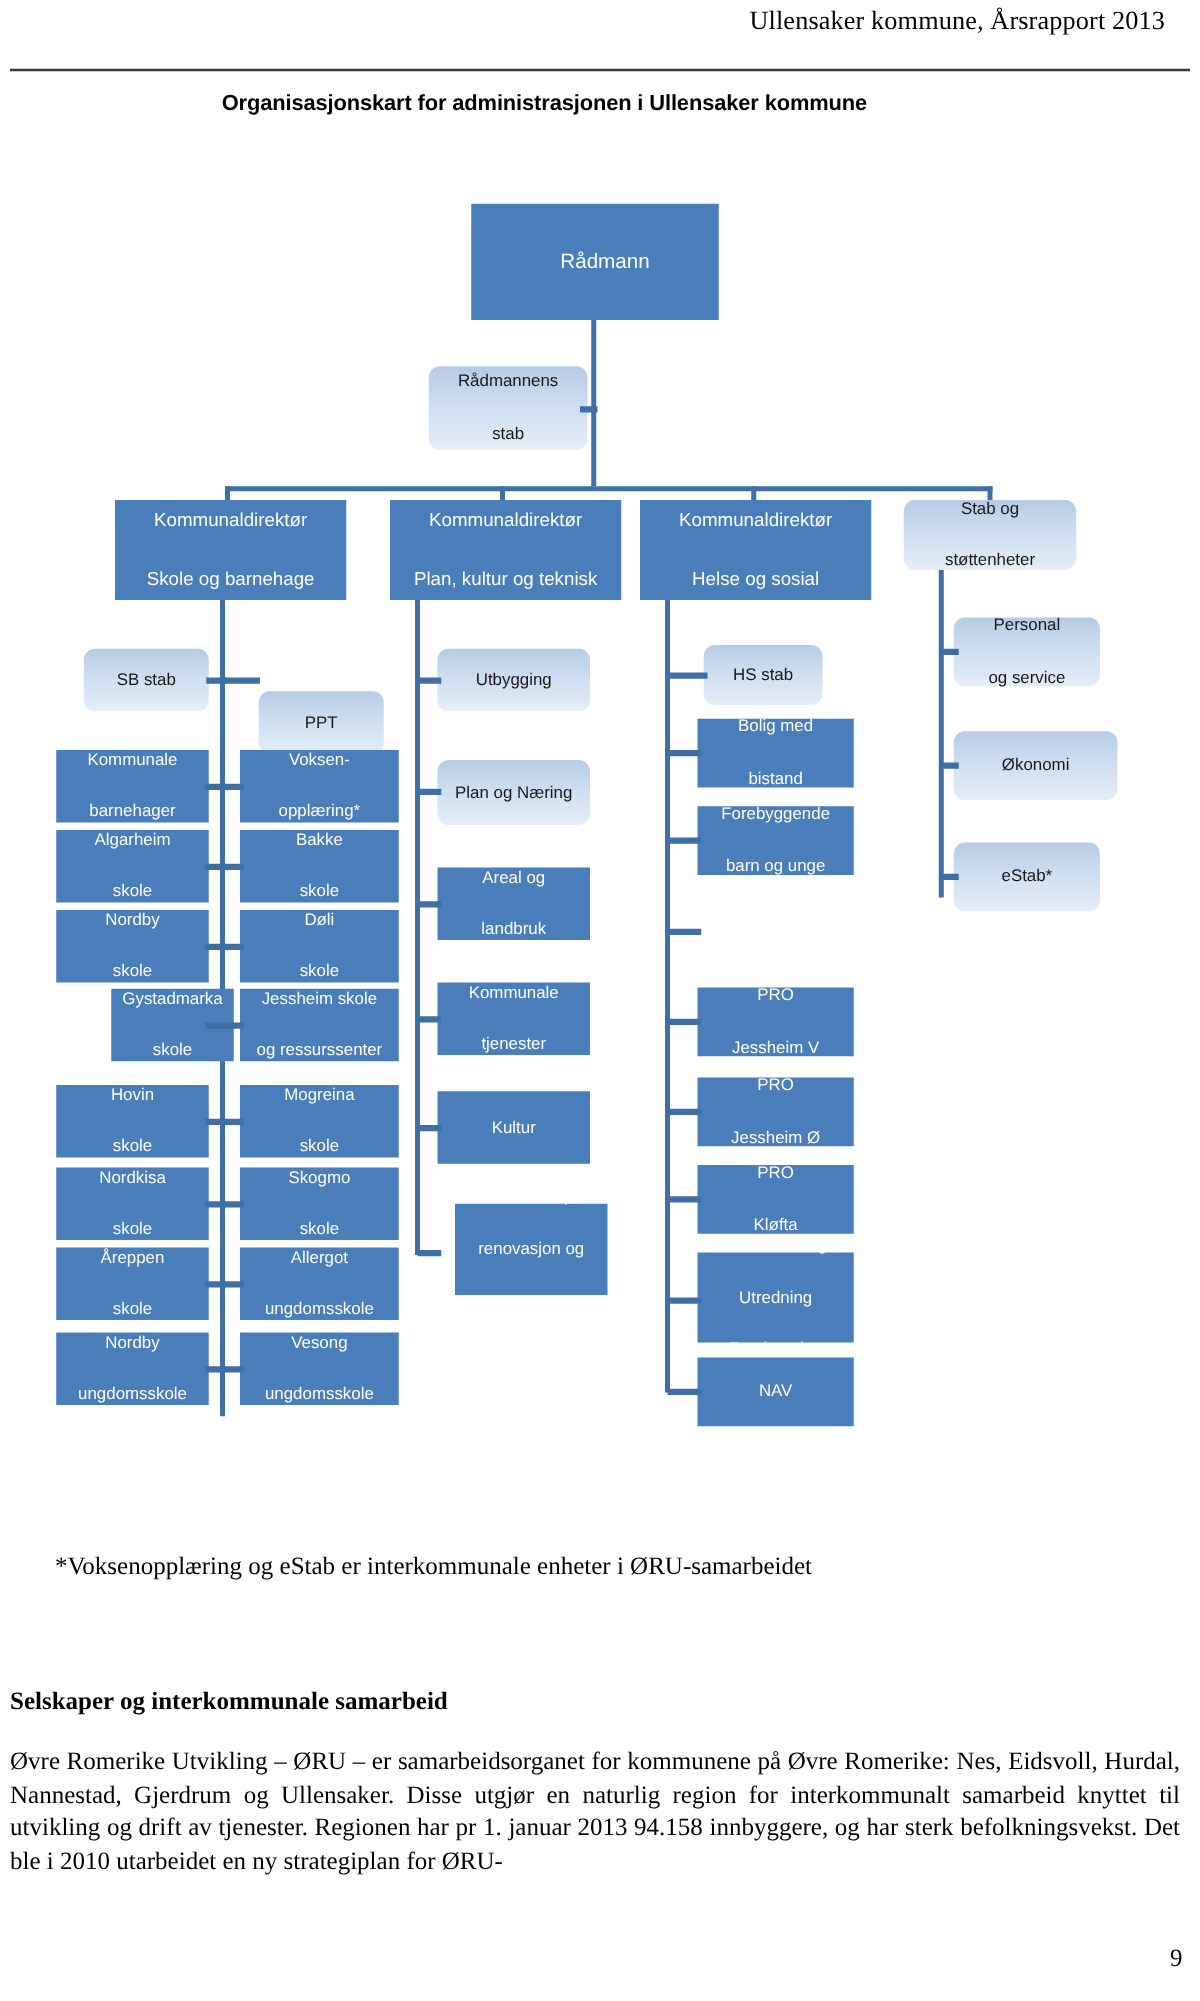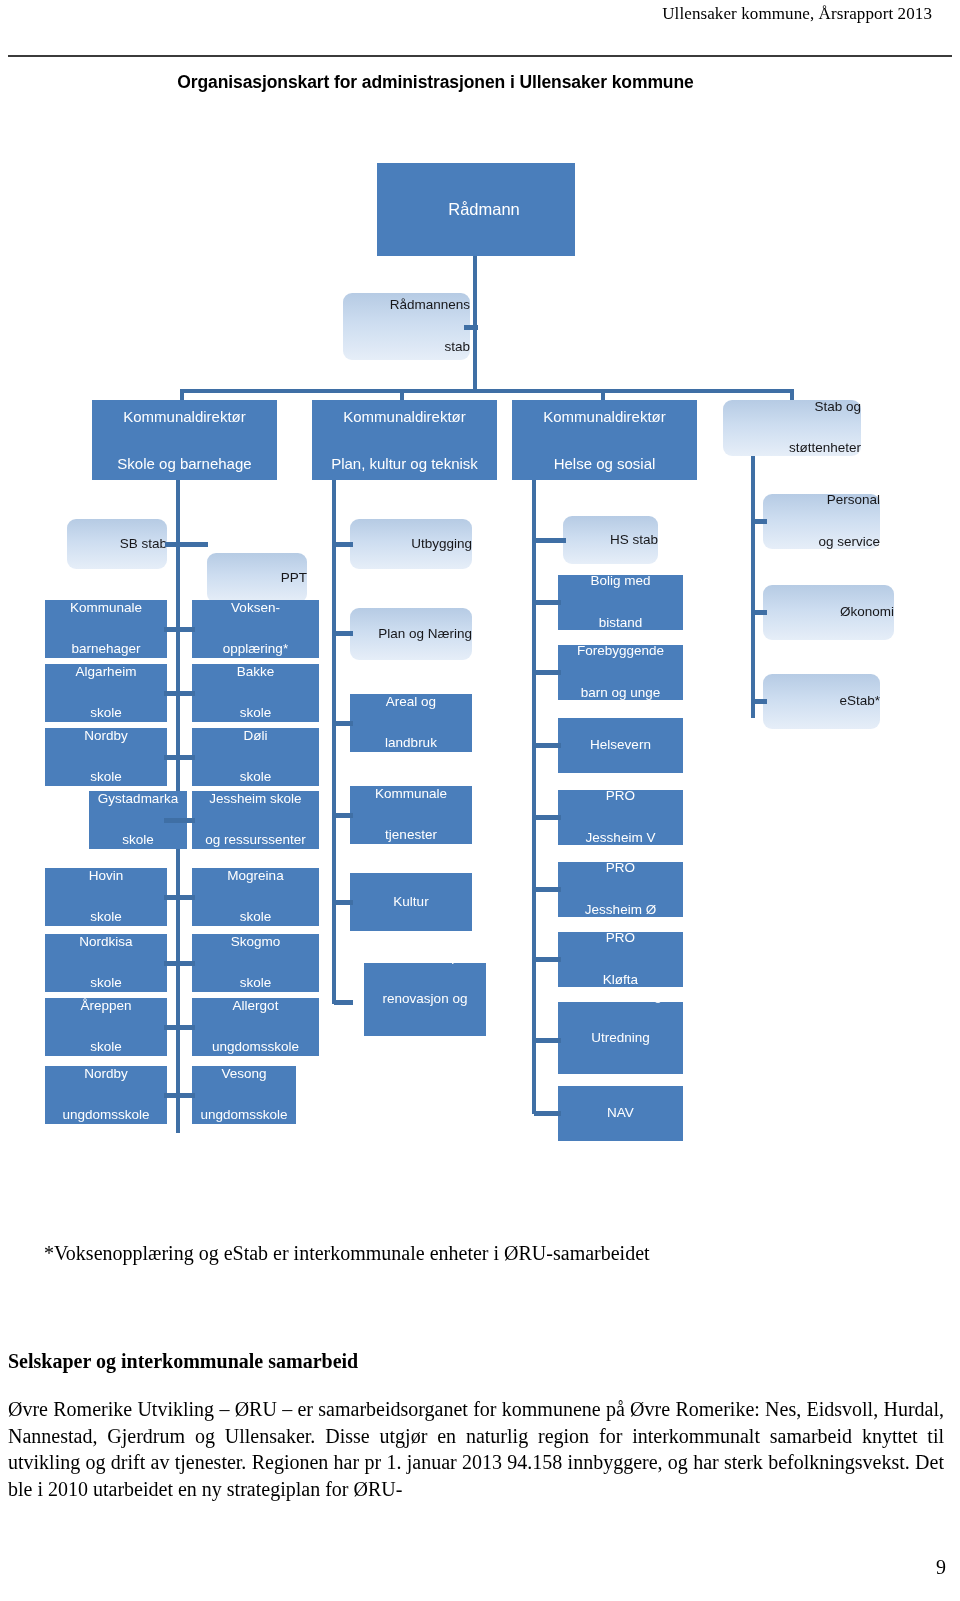--- a/index.html
+++ b/index.html
@@ -22,21 +22,21 @@
     left: 0;
     top: 0;
     width: 960px;
     height: 60px;
   }
   #doc-header-title {
     position: absolute;
     right: 28px;
     top: 4px;
     font-family: "Liberation Serif", serif;
-    font-size: 17px;
+    font-size: 21px;
     letter-spacing: 0.1px;
     white-space: nowrap;
   }
   #header-rule {
     position: absolute;
     left: 8px;
     top: 55px;
     width: 944px;
     height: 0;
     border-top: 2px solid #3b3b3b;
@@ -85,21 +85,20 @@
   }
   .node.solid.big { font-size: 15px; }
   .node.solid.root { font-size: 16.5px; padding-left: 16px; }
 
   
   .node.soft {
     background: linear-gradient(180deg, #b6cbe4 0%, #cdddf0 45%, #e6eef8 100%);
     color: #17171a;
     border-radius: 9px;
     font-size: 13.5px;
-    text-align: right;
   }
 
   
   .conn {
     position: absolute;
     background: #3f6fa5;
   }
   .conn.v { width: 4px; }
   .conn.h { height: 4px; }
 
@@ -280,21 +279,21 @@
   <div class="node solid" style="left:192px; top:934px; width:127px; height:58px;">
     <span><span>Skogmo</span><br><span>skole</span></span>
   </div>
   <div class="conn h" style="left:177px; top:961px; width:18px; height:5px;"></div>
 
   <div class="node solid" style="left:192px; top:998px; width:127px; height:58px;">
     <span><span>Allergot</span><br><span>ungdomsskole</span></span>
   </div>
   <div class="conn h" style="left:177px; top:1025px; width:18px; height:5px;"></div>
 
-  <div class="node solid" style="left:192px; top:1066px; width:104px; height:58px;">
+  <div class="node solid" style="left:192px; top:1066px; width:127px; height:58px;">
     <span><span>Vesong</span><br><span>ungdomsskole</span></span>
   </div>
   <div class="conn h" style="left:177px; top:1093px; width:18px; height:5px;"></div>
 
   <div class="conn v" style="left:332px; top:480px; width:4px; height:524px;"></div>
 
   <div class="node soft" style="left:350px; top:519px; width:122px; height:50px;">
     <span>Utbygging</span>
   </div>
   <div class="conn h" style="left:334px; top:542px; width:19px; height:5px;"></div>
@@ -338,23 +337,20 @@
   <div class="node solid" style="left:558px; top:575px; width:125px; height:55px;">
     <span><span>Bolig med</span><br><span>bistand</span></span>
   </div>
   <div class="conn h" style="left:534px; top:600px; width:27px; height:5px;"></div>
 
   <div class="node solid" style="left:558px; top:645px; width:125px; height:55px;">
     <span><span>Forebyggende</span><br><span>barn og unge</span></span>
   </div>
   <div class="conn h" style="left:534px; top:670px; width:27px; height:5px;"></div>
 
-  <div class="node solid" style="left:558px; top:718px; width:125px; height:55px;">
-    <span>Helsevern</span>
-  </div>
   <div class="conn h" style="left:534px; top:743px; width:27px; height:5px;"></div>
 
   <div class="node solid" style="left:558px; top:790px; width:125px; height:55px;">
     <span><span>PRO</span><br><span>Jessheim V</span></span>
   </div>
   <div class="conn h" style="left:534px; top:815px; width:27px; height:5px;"></div>
 
   <div class="node solid" style="left:558px; top:862px; width:125px; height:55px;">
     <span><span>PRO</span><br><span>Jessheim Ø</span></span>
   </div>

